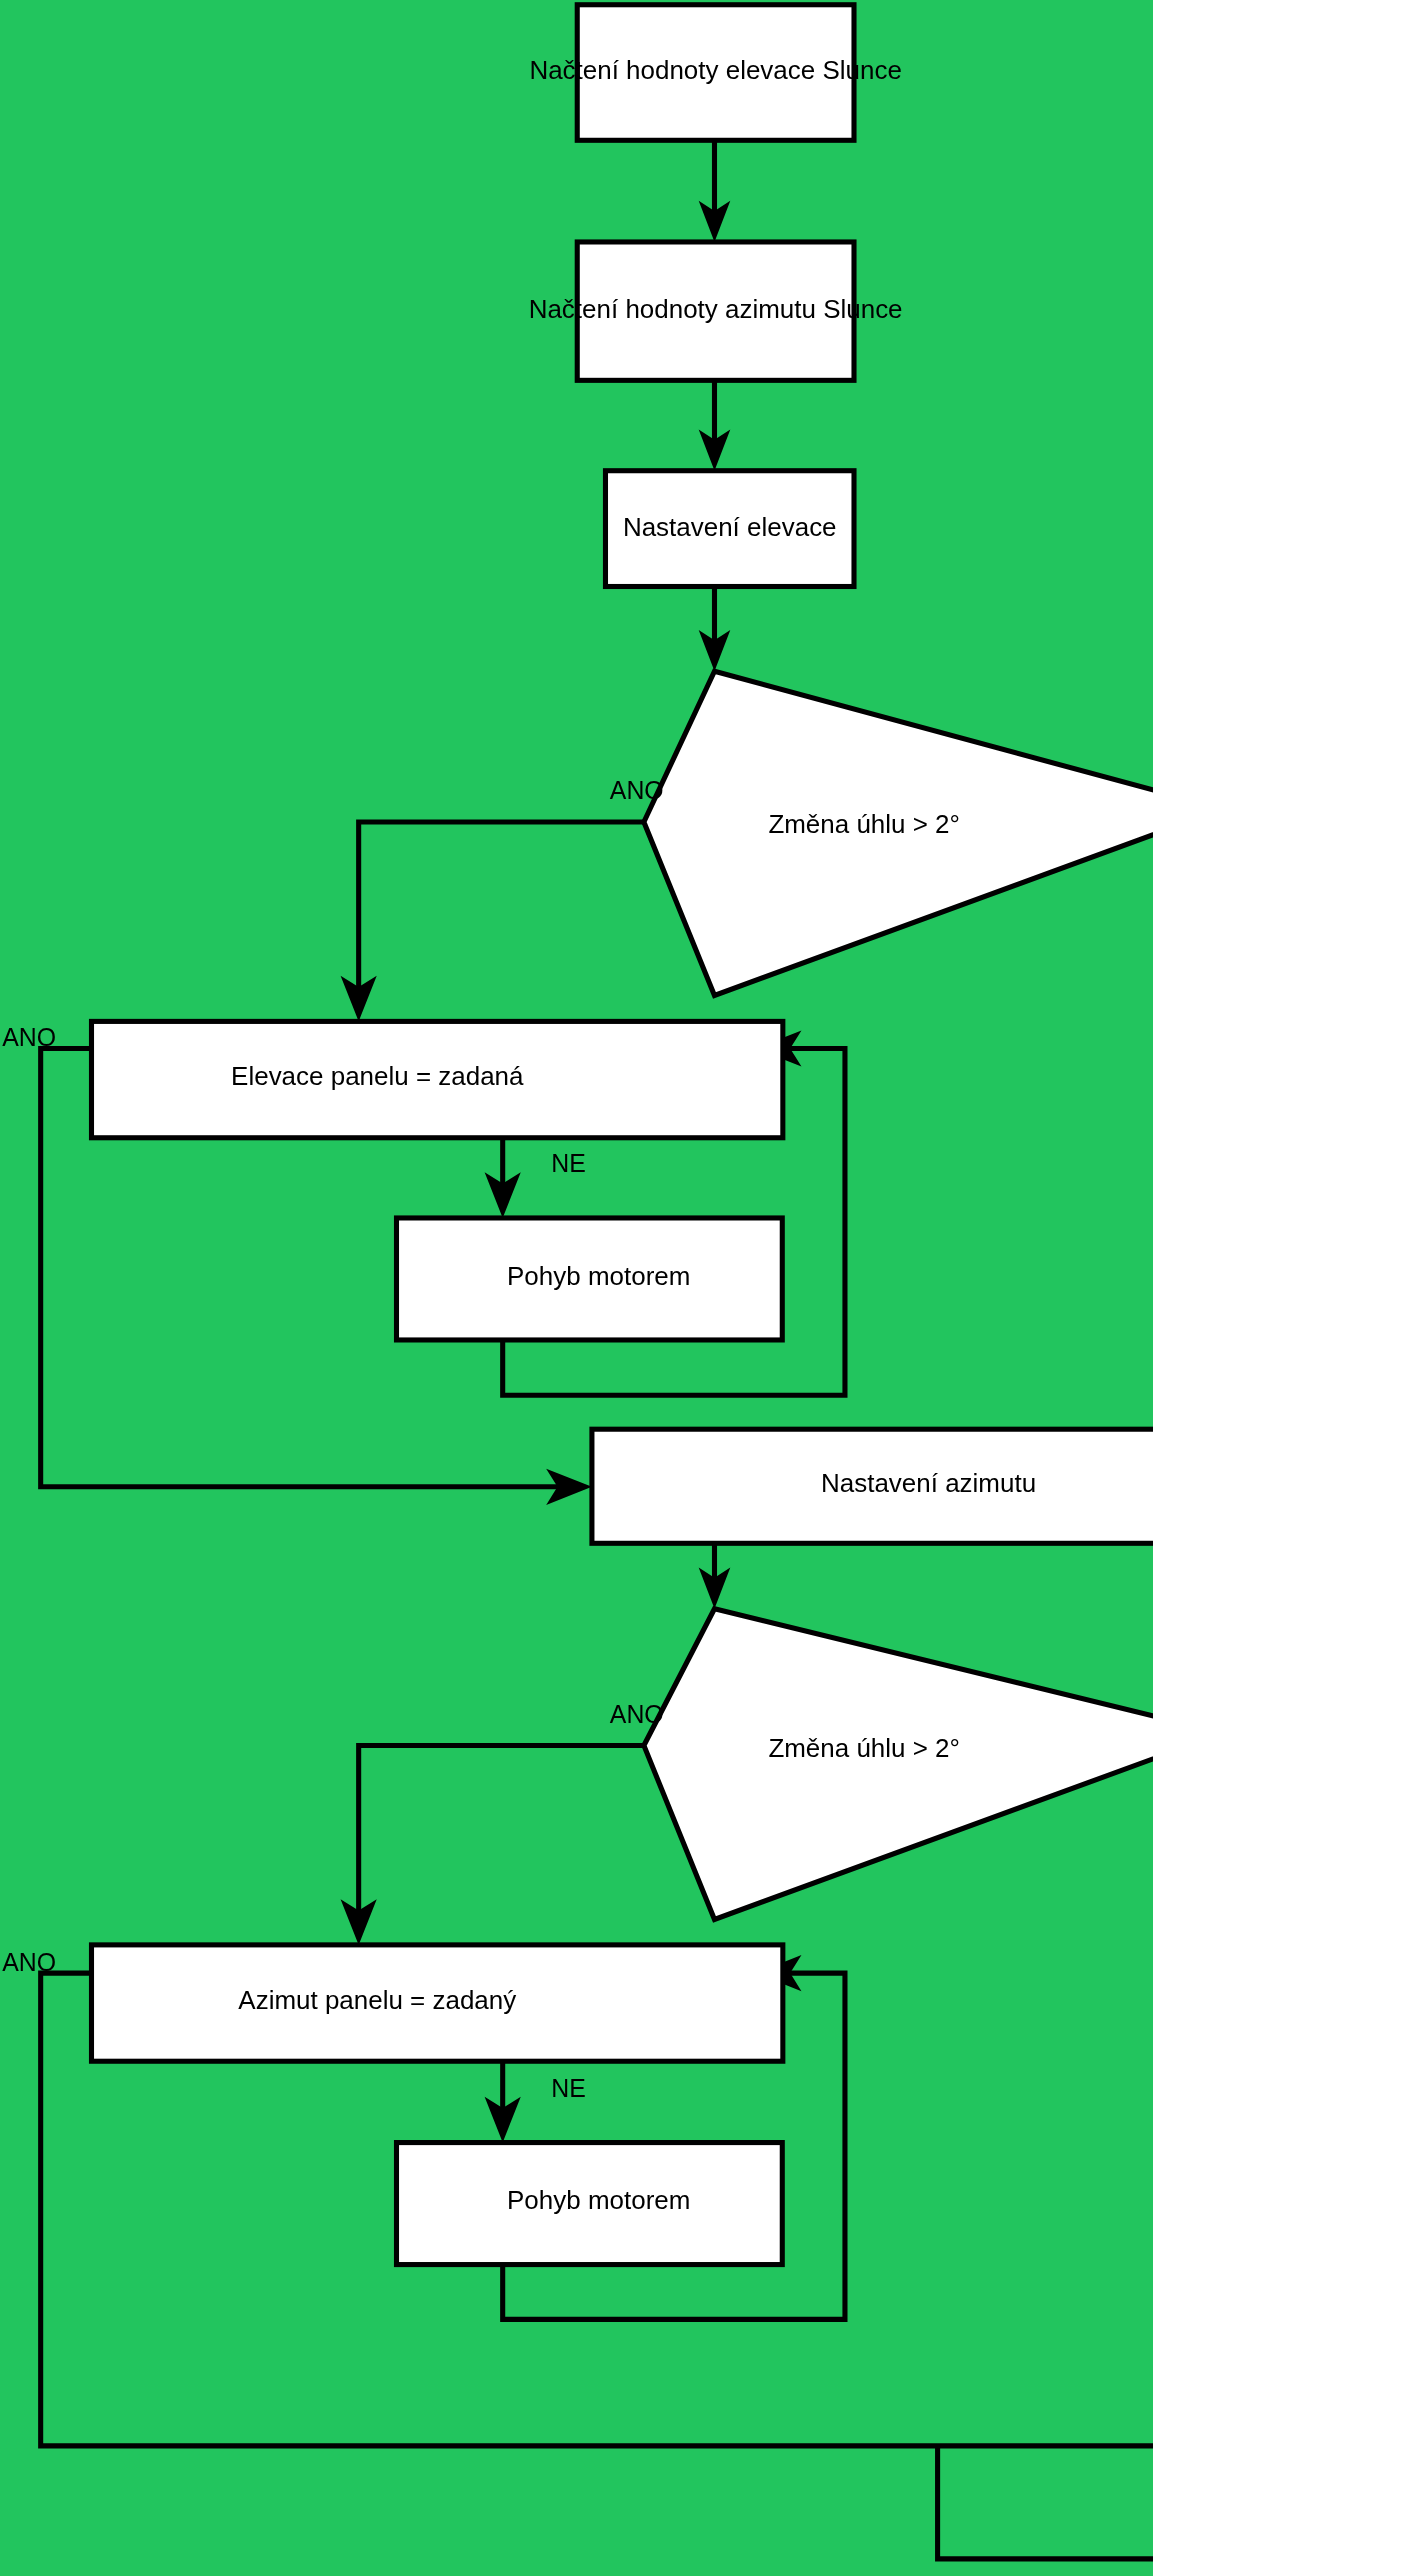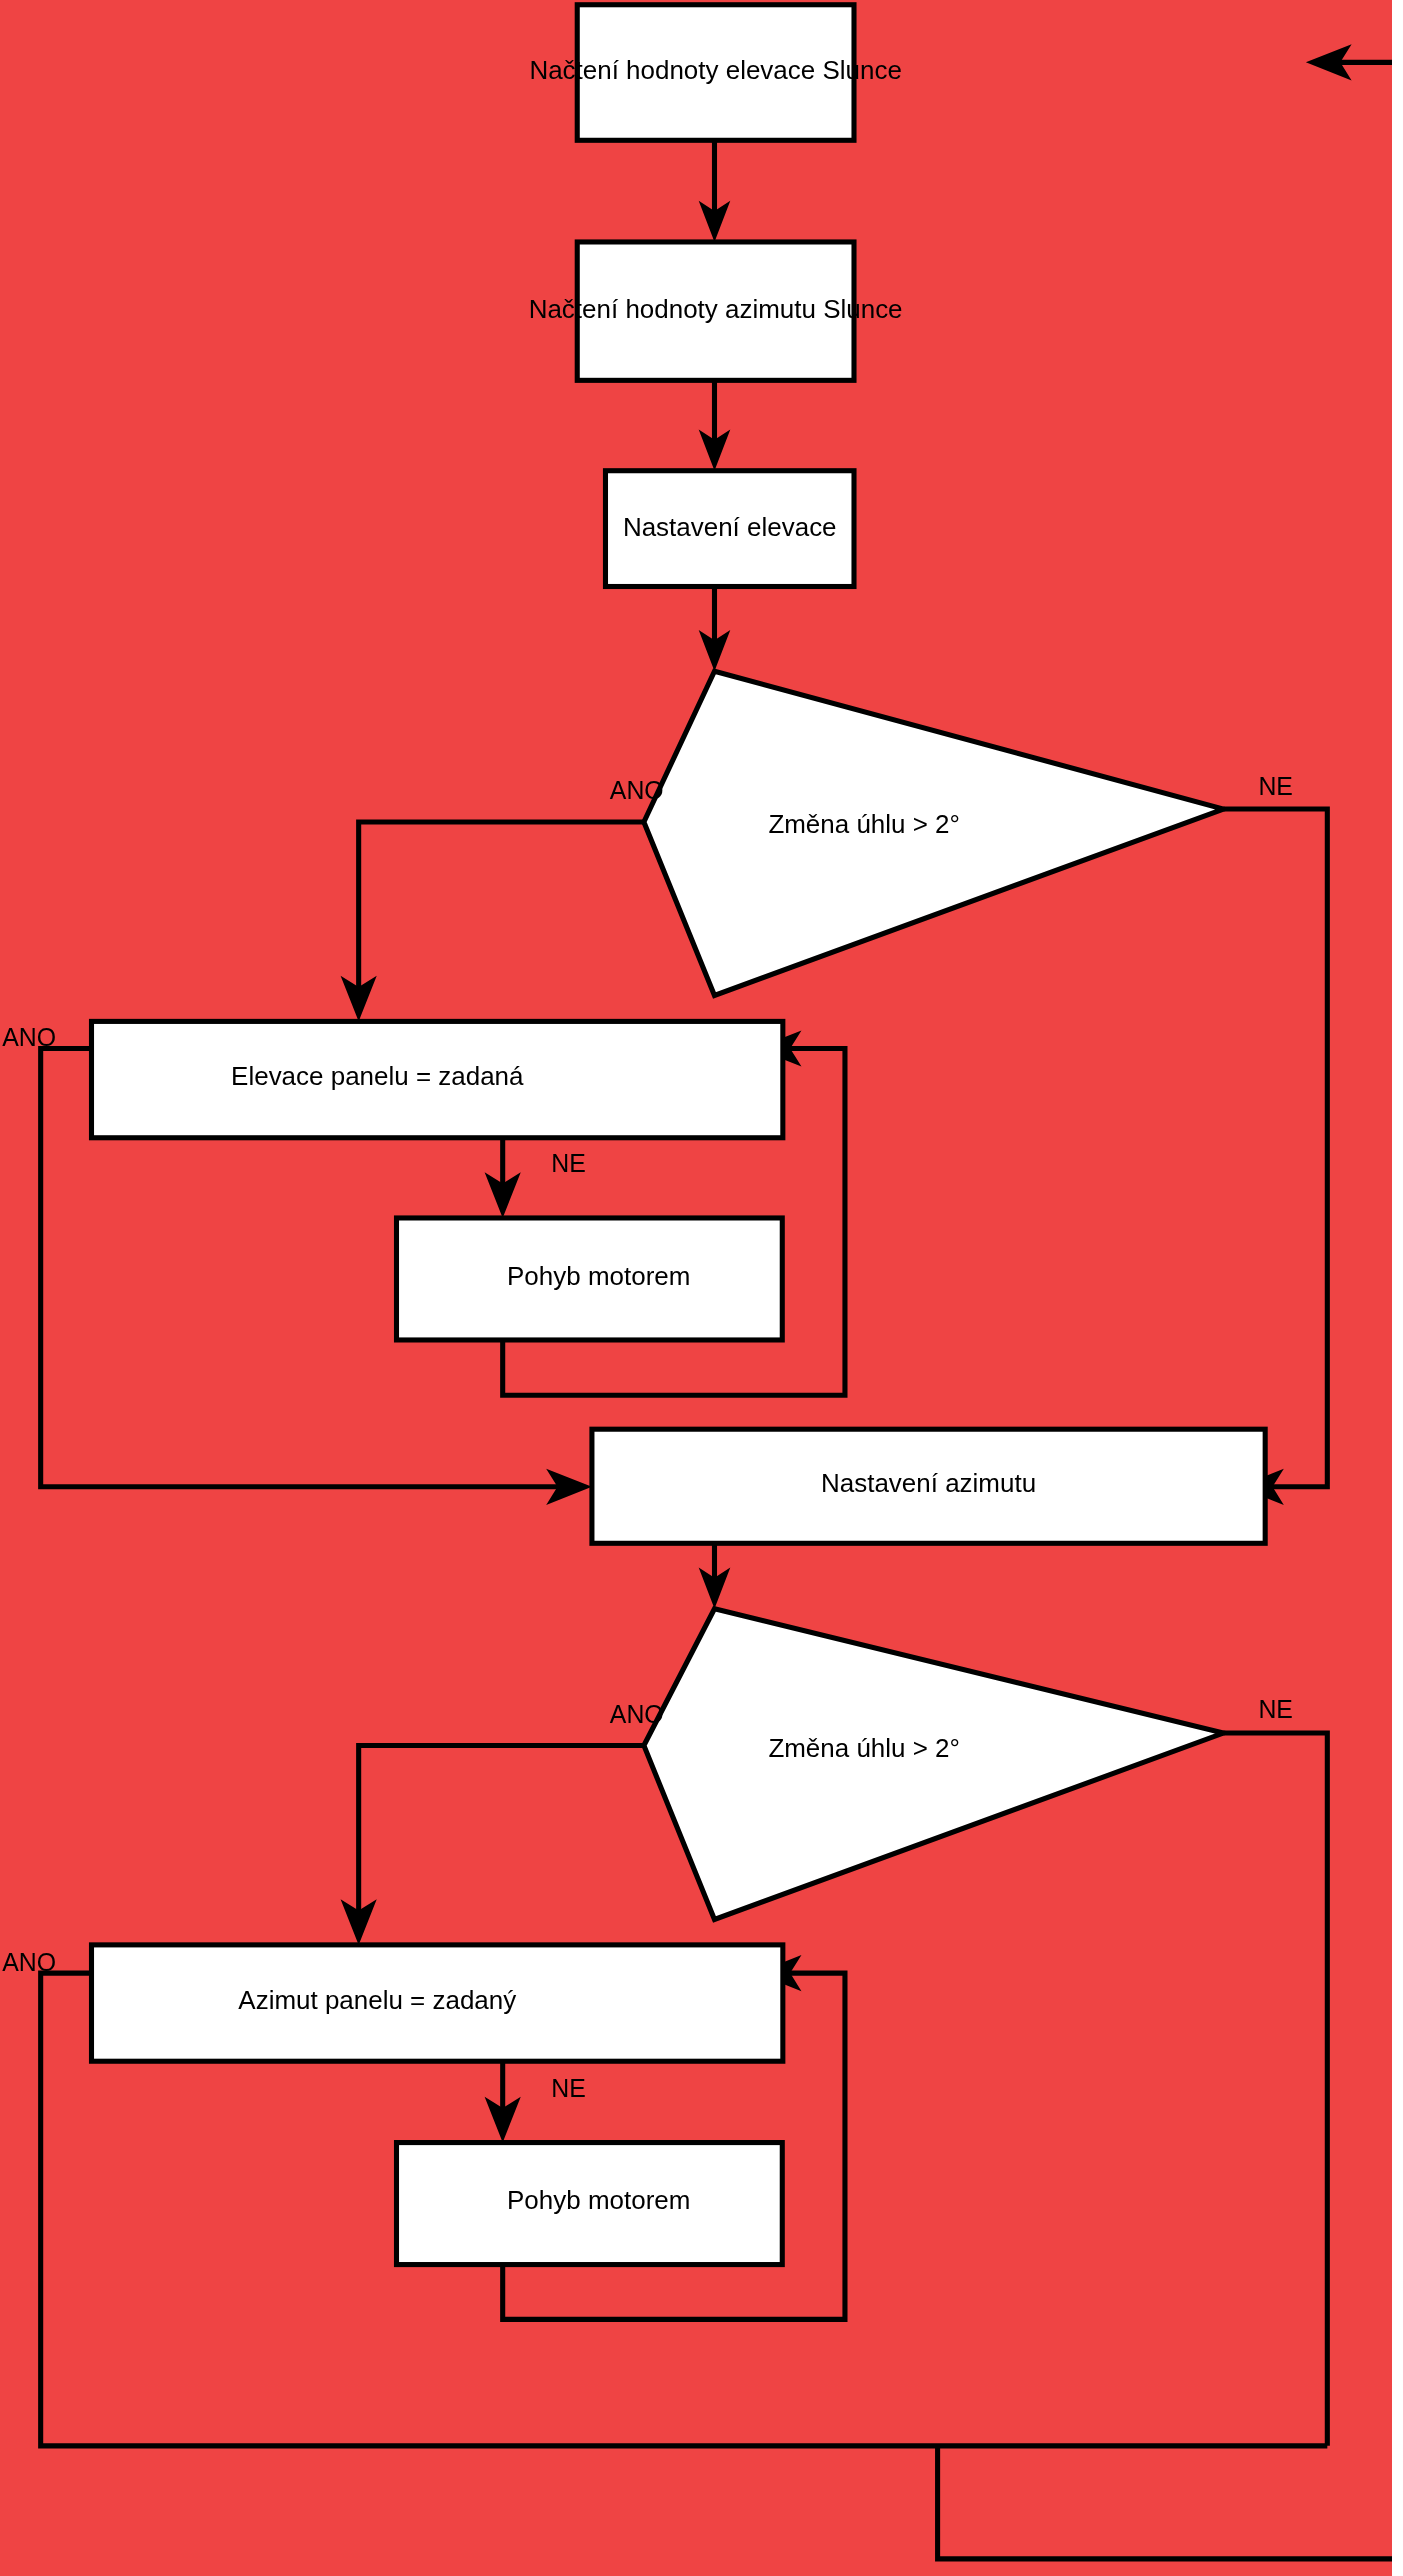--- a/index.html
+++ b/index.html
@@ -5,23 +5,23 @@
   html, body {
     margin: 0;
     padding: 0;
     background: #ffffff;
   }
   body {
     font-family: "Liberation Sans", sans-serif;
   }
   #flowchart-root {
     position: relative;
-    width: 1392px;
+    width: 1153px;
     height: 2576px;
-    background: #ef4444;
+    background: #22c55e;
     overflow: hidden;
   }
   svg#flow-svg {
     display: block;
     width: 1403px;
     height: 2576px;
   }
   .node-box {
     fill: #ffffff;
     stroke: #000000;

